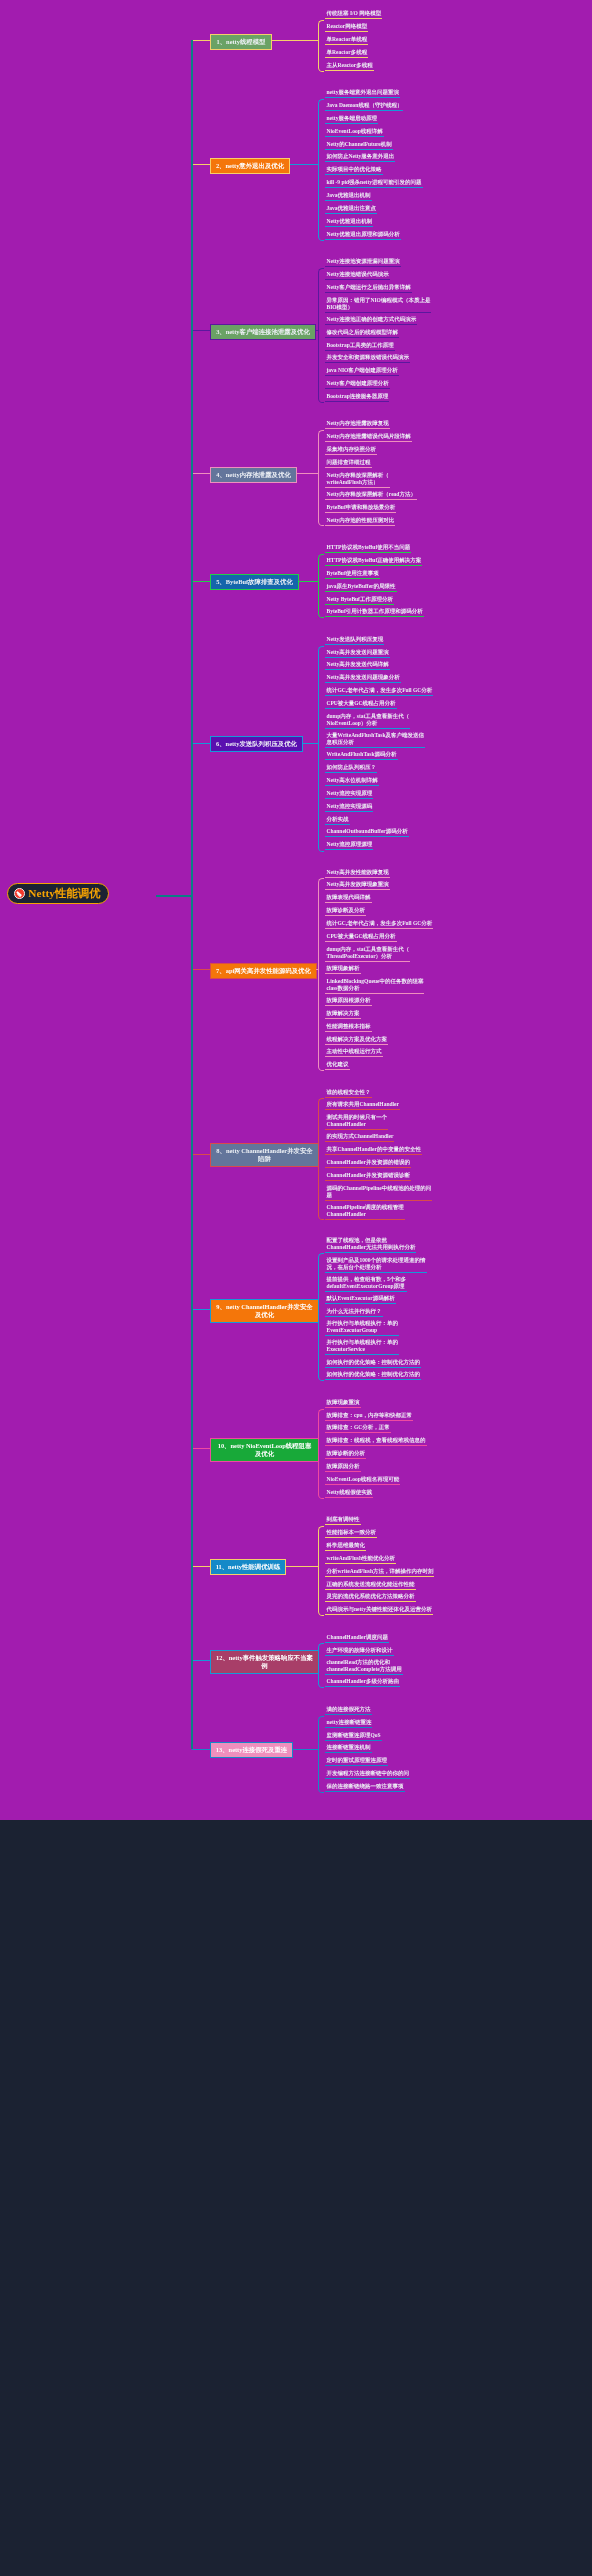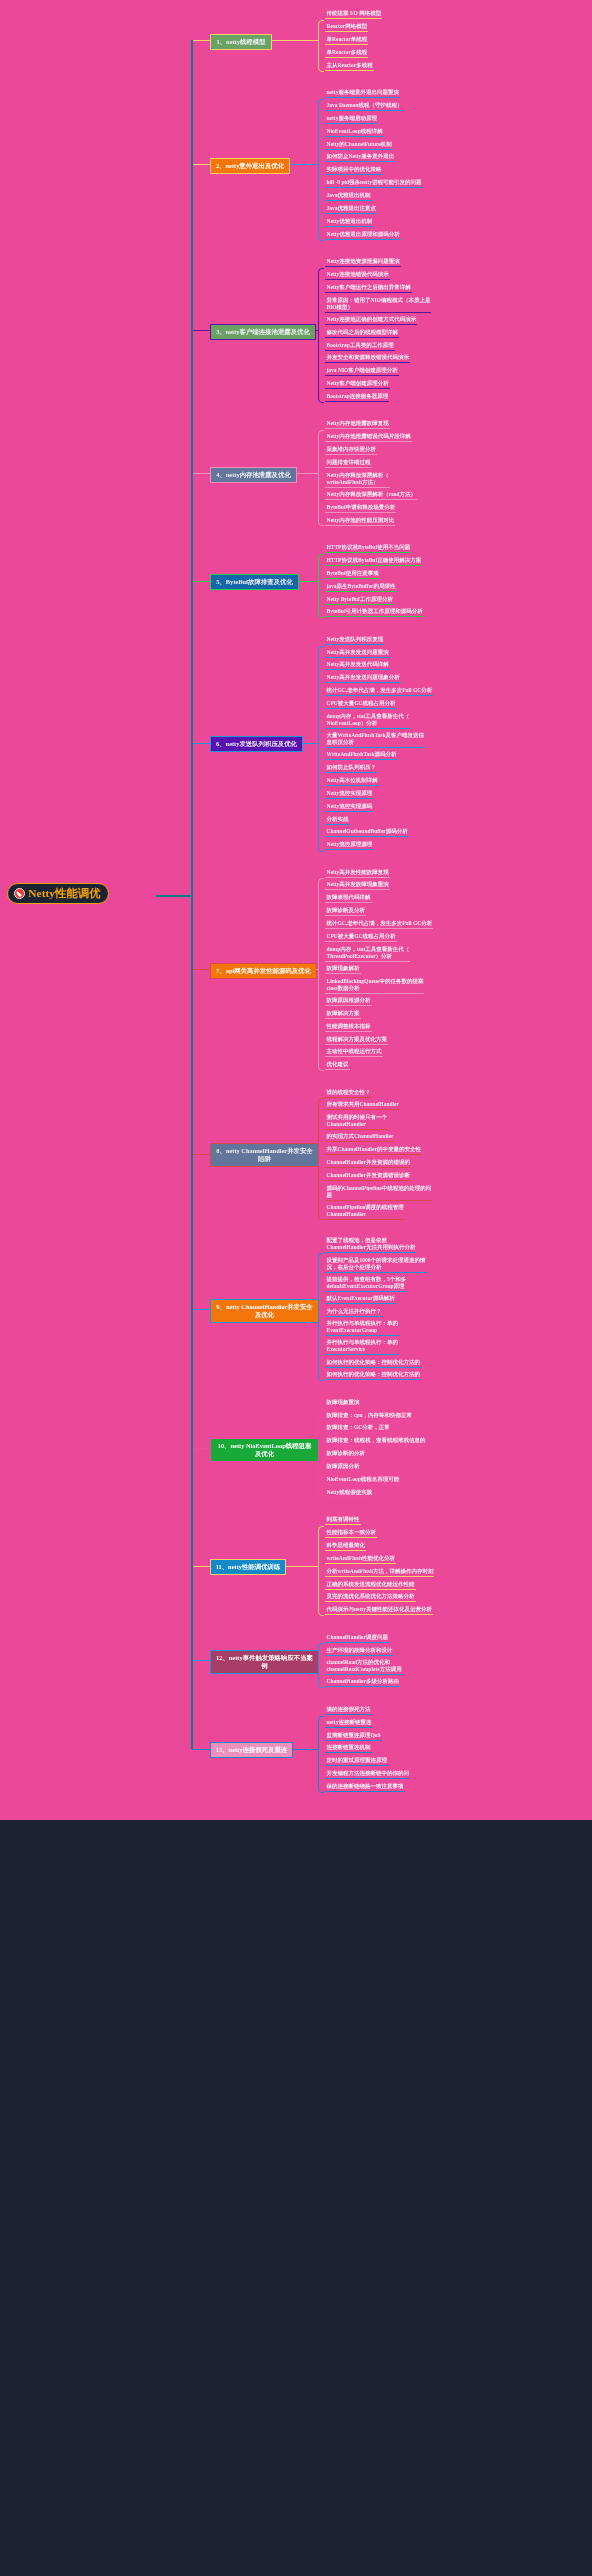--- a/index.html
+++ b/index.html
@@ -4,21 +4,21 @@
 <style>
   * { box-sizing: border-box; margin: 0; padding: 0; }
   html, body {
     background: #1b2232;
     font-family: "Liberation Serif", "DejaVu Serif", serif;
   }
   #root-canvas {
     position: relative;
     width: 593px;
     height: 2686px;
-    background: #ec4899;
+    background: #a21caf;
     overflow: hidden;
   }
   
   .root-node {
     position: absolute;
     left: 7.2px;
     top: 1320px;
     display: flex;
     align-items: center;
     gap: 3.6px;

